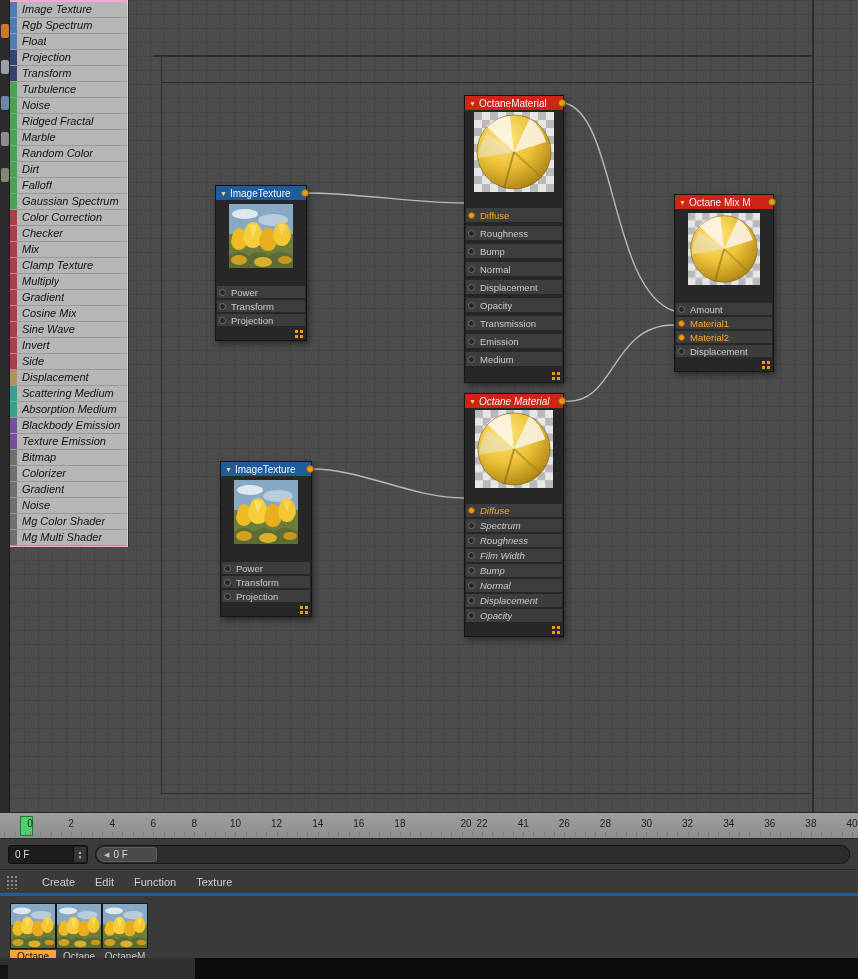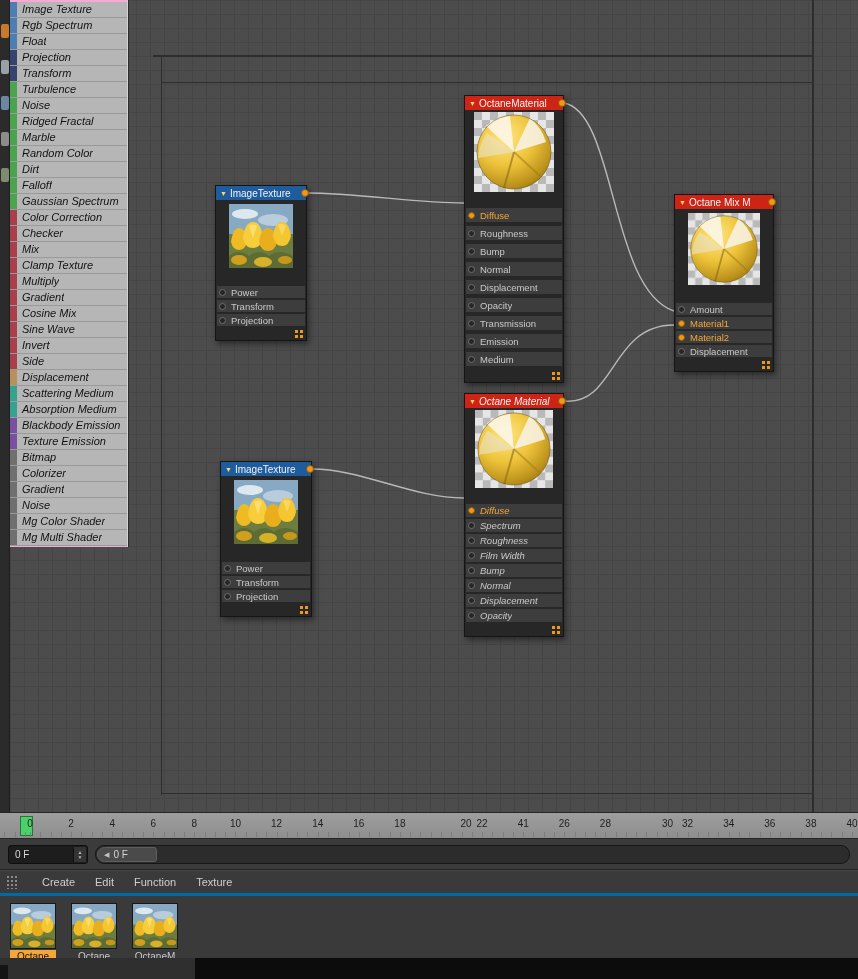--- a/index.html
+++ b/index.html
@@ -87,21 +87,21 @@
     padding-left:6px; color:#d5d5d5; font-size:10px; }
   .range-handle .arr { font-size:7px; color:#c2c2c2; margin-right:4px; }
 
   
   .matmgr { position:absolute; left:0; top:870px; width:858px; height:88px; background:#3a3a3a; }
   .mat-menu { height:26px; display:flex; align-items:center; border-bottom:3px solid #0369a1;
     box-shadow:0 1px 0 #474747 inset; }
   .menu-grip { width:12px; height:14px; margin-left:6px; margin-right:14px;
     background-image:radial-gradient(#8a8a8a 1px, transparent 1.3px); background-size:4px 4px; }
   .menu-item { font-size:11px; color:#cfcfcf; padding:0 10px; line-height:26px; }
-  .mat-list { display:flex; gap:15px; margin:7px 0 0 10px; }
+  .mat-list { display:flex; gap:0; margin:7px 0 0 10px; }
   .mat-item { width:46px; }
   .mat-thumb { width:46px; height:46px; border:1px solid #181818; box-shadow:inset 0 0 0 1px #5a5a5a;
     background:#222; }
   .mat-thumb svg { display:block; }
   .mat-label { height:13px; line-height:13px; font-size:10px; color:#c6c6c6; text-align:center;
     margin-top:1px; white-space:nowrap; overflow:hidden; }
   .mat-label.selected { background:#f2a63c; color:#1c1200; }
 
   
   .bottom-strip { position:absolute; left:0; top:958px; width:858px; height:21px; background:#2f2f2f; }
@@ -529,21 +529,21 @@
         <span class="tick" style="left: 235.5px;">10</span>
         <span class="tick" style="left: 276.6px;">12</span>
         <span class="tick" style="left: 317.7px;">14</span>
         <span class="tick" style="left: 358.8px;">16</span>
         <span class="tick" style="left: 399.9px;">18</span>
         <span class="tick" style="left: 466px;">20</span>
         <span class="tick" style="left: 482.1px;">22</span>
         <span class="tick" style="left: 523.2px;">41</span>
         <span class="tick" style="left: 564.3px;">26</span>
         <span class="tick" style="left: 605.4px;">28</span>
-        <span class="tick" style="left: 646.5px; margin-left: 21px;">30</span>
+        <span class="tick" style="left: 646.5px;">30</span>
         <span class="tick" style="left: 687.6px;">32</span>
         <span class="tick" style="left: 728.7px;">34</span>
         <span class="tick" style="left: 769.8px;">36</span>
         <span class="tick" style="left: 810.9px;">38</span>
         <span class="tick" style="left: 852px;">40</span>
       </div>
   </div>
 
   <div class="transport">
     <div class="frame-field">

